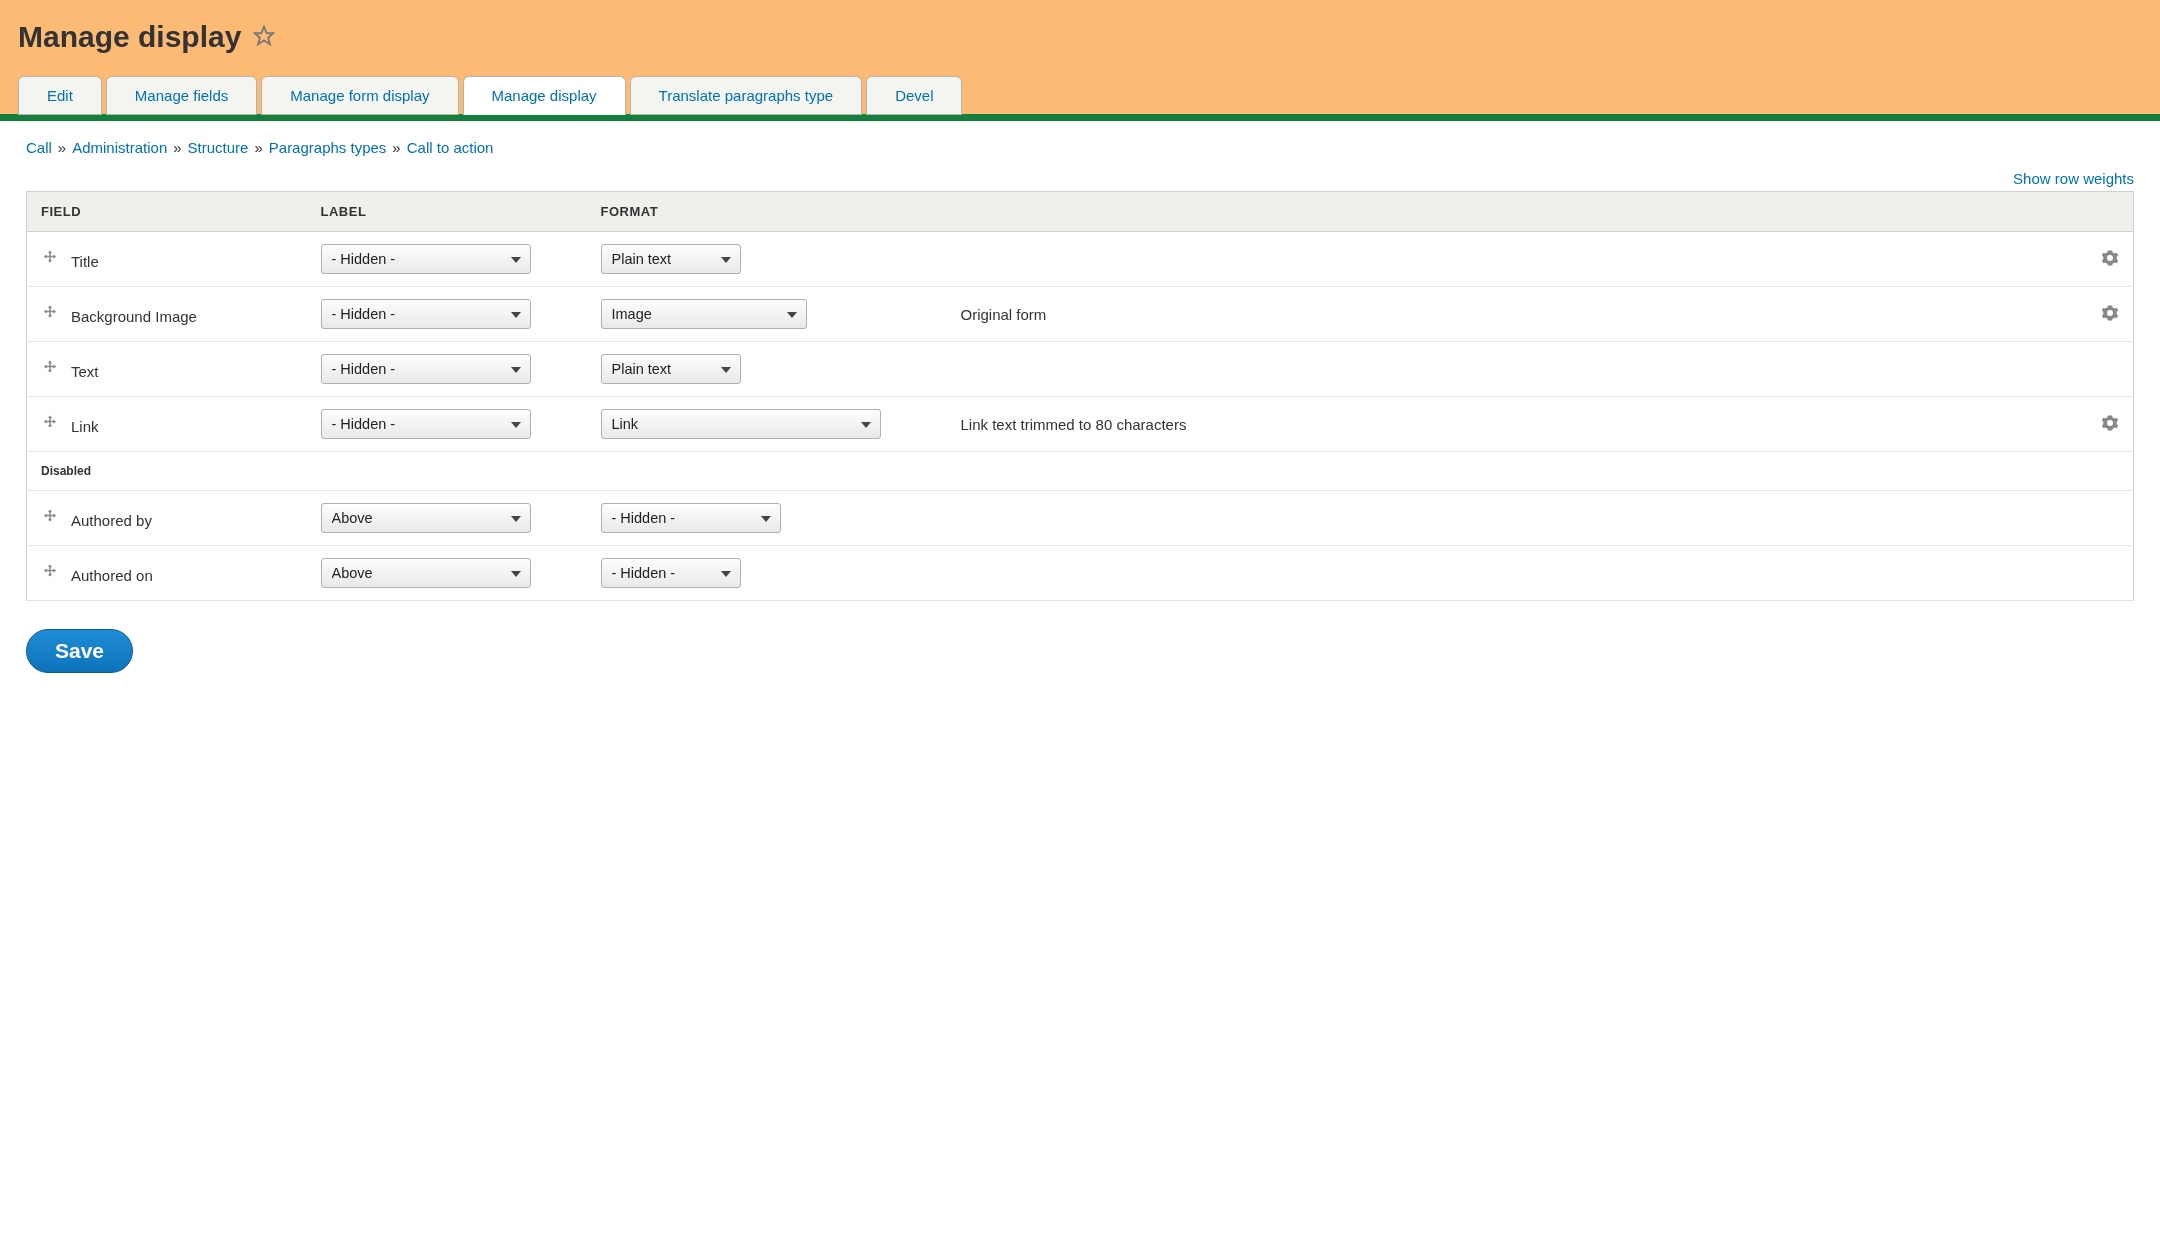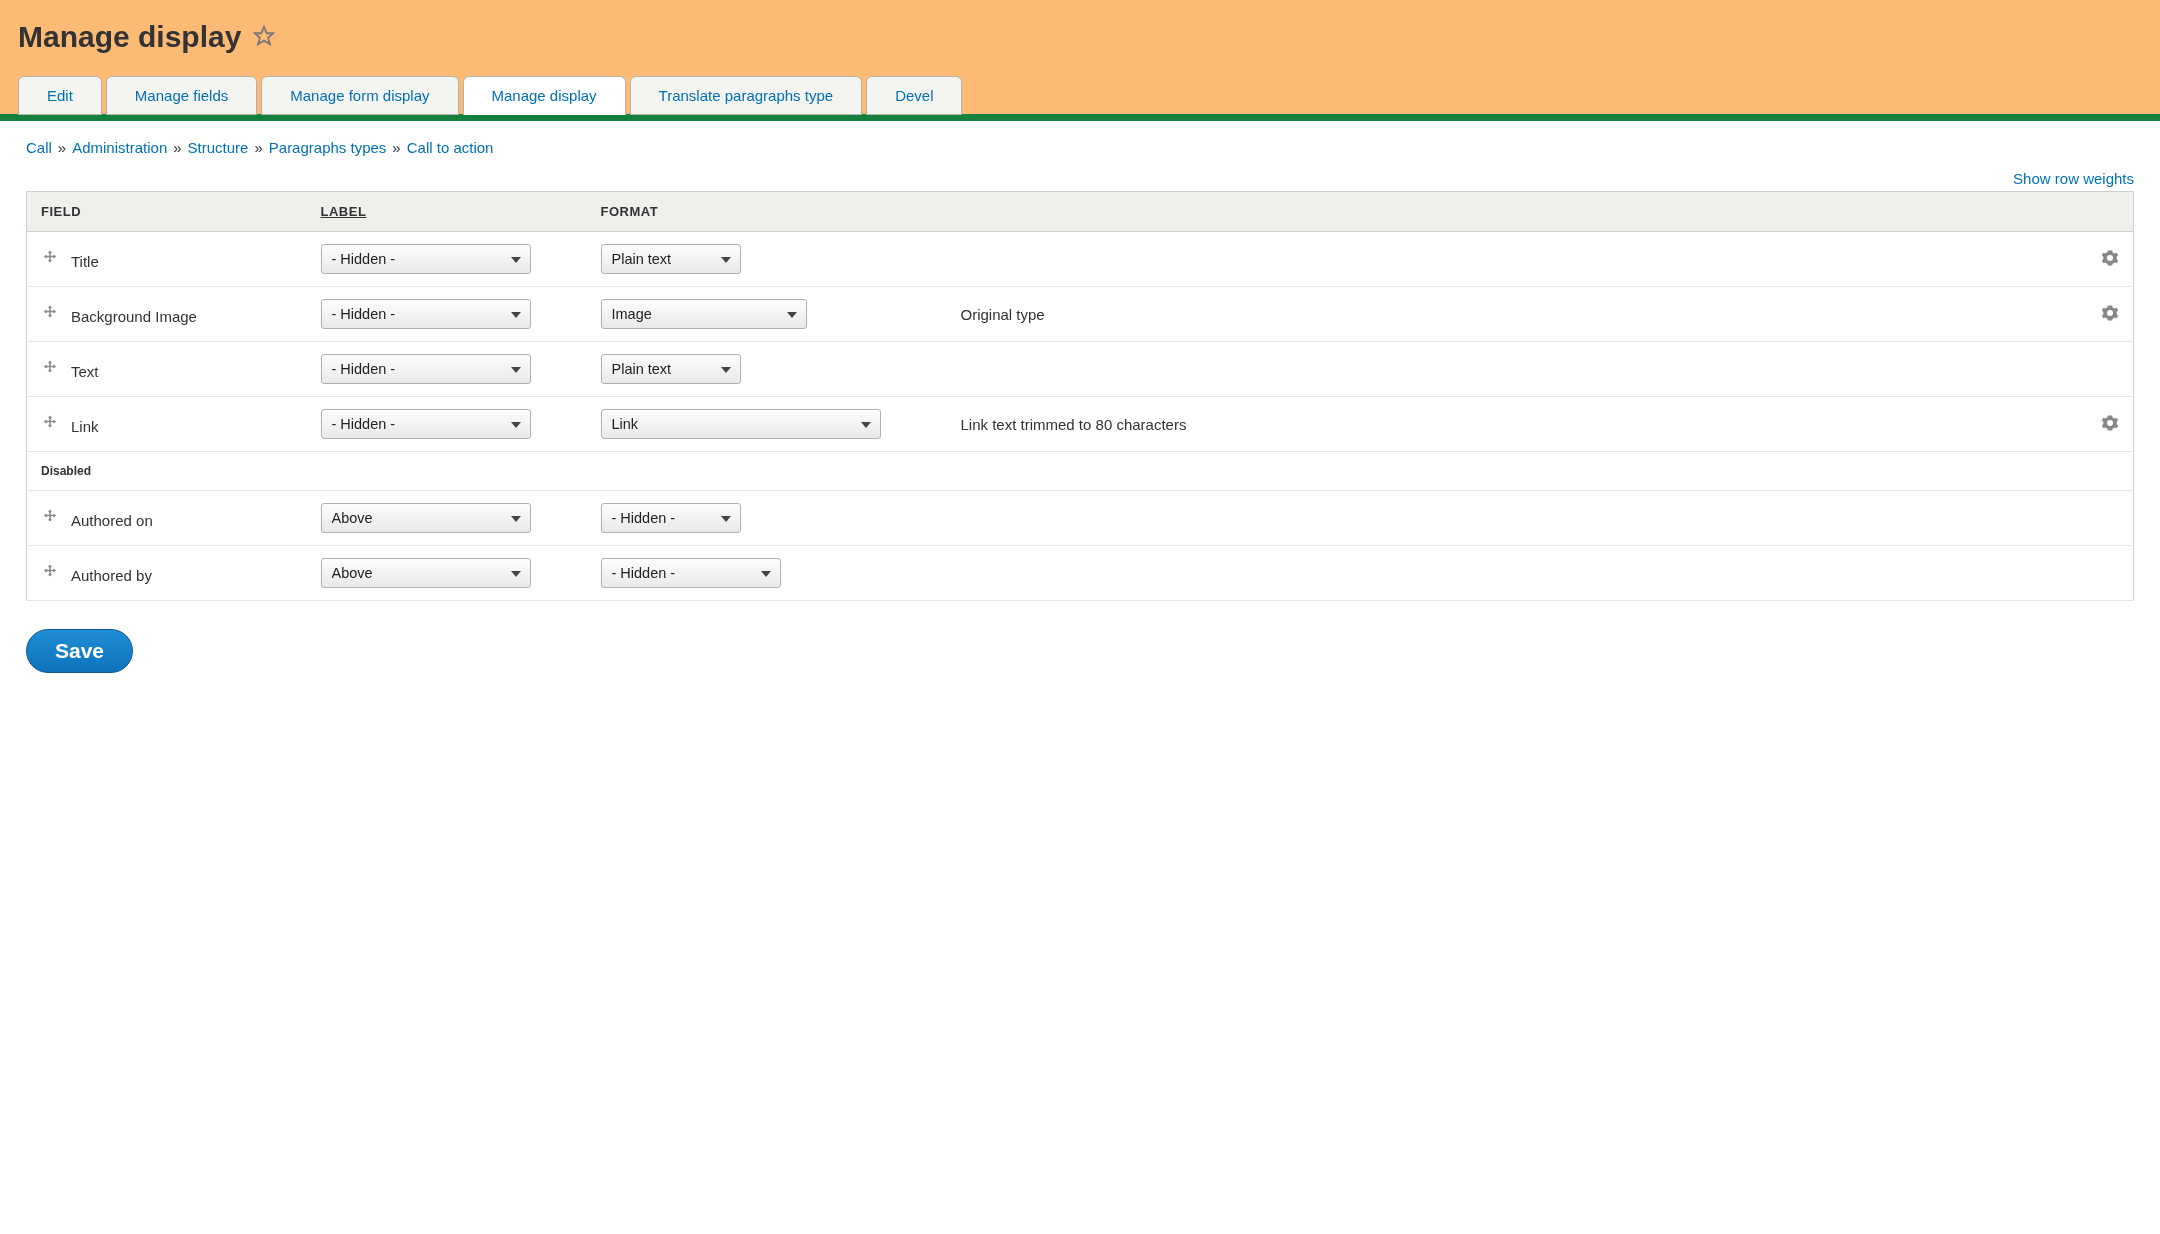--- a/index.html
+++ b/index.html
@@ -154,21 +154,21 @@
   }
   .gear {
     display: inline-flex;
     width: 18px;
     height: 18px;
     color: #888;
     cursor: pointer;
   }
   .gear svg { width: 18px; height: 18px; fill: #888; }
   .col-field { width: 280px; }
-  .col-label { width: 280px; text-decoration: underline; }
+  .col-label { width: 280px; }
   .col-format { width: 360px; }
   .col-summary { width: auto; }
   .col-ops { width: 60px; text-align: right; }
   
   .details {
     margin-top: 20px;
     border: 1px solid #ccc;
     padding: 12px 14px;
     font-weight: bold;
     font-size: 14px;
@@ -254,21 +254,21 @@
             </span></td>
         </tr>
         <tr>
           <td class="col-field"><span class="drag-handle">
               <svg viewBox="0 0 24 24" fill="#8a8a8a">
                 <path d="M12 2l2.5 2.5-1.5 1.5V9h3l1.5-1.5L20 10l-2.5 2.5L16 11h-3v3l1.5 1.5L12 18l-2.5-2.5L11 14v-3H8l-1.5 1.5L4 10l2.5-2.5L8 9h3V6L9.5 4.5z"></path>
               </svg>
             </span><span class="field-name">Background Image</span></td>
           <td class="col-label"><span class="select-wrap"><select class="d-select" style="width: 210px;"><option>- Hidden -</option></select></span></td>
           <td class="col-format"><span class="select-wrap"><select class="d-select" style="width: 206px;"><option>Image</option></select></span></td>
-          <td class="col-summary"><span class="summary">Original type</span></td>
+          <td class="col-summary"><span class="summary">Original form</span></td>
           <td class="col-ops"><span class="gear">
               <svg viewBox="0 0 24 24">
                 <path d="M12 8a4 4 0 100 8 4 4 0 000-8zm9 4c0 .6-.05 1.2-.15 1.75l2.1 1.65-2 3.46-2.5-.9c-.9.7-1.95 1.25-3.1 1.55L15 22h-6l-.35-2.5c-1.15-.3-2.2-.85-3.1-1.55l-2.5.9-2-3.46 2.1-1.65C3.05 13.2 3 12.6 3 12s.05-1.2 .15-1.75L1.05 8.6l2-3.46 2.5.9c.9-.7 1.95-1.25 3.1-1.55L9 2h6l.35 2.5c1.15 .3 2.2 .85 3.1 1.55l2.5-.9 2 3.46-2.1 1.65c.1 .55 .15 1.15 .15 1.75z"></path>
               </svg>
             </span></td>
         </tr>
         <tr>
           <td class="col-field"><span class="drag-handle">
               <svg viewBox="0 0 24 24" fill="#8a8a8a">
                 <path d="M12 2l2.5 2.5-1.5 1.5V9h3l1.5-1.5L20 10l-2.5 2.5L16 11h-3v3l1.5 1.5L12 18l-2.5-2.5L11 14v-3H8l-1.5 1.5L4 10l2.5-2.5L8 9h3V6L9.5 4.5z"></path>
@@ -299,36 +299,36 @@
       <tr class="section-row">
           <td colspan="5">Disabled</td>
         </tr>
     </tbody>
     <tbody id="rows-disabled">
         <tr>
           <td class="col-field"><span class="drag-handle">
               <svg viewBox="0 0 24 24" fill="#8a8a8a">
                 <path d="M12 2l2.5 2.5-1.5 1.5V9h3l1.5-1.5L20 10l-2.5 2.5L16 11h-3v3l1.5 1.5L12 18l-2.5-2.5L11 14v-3H8l-1.5 1.5L4 10l2.5-2.5L8 9h3V6L9.5 4.5z"></path>
               </svg>
+            </span><span class="field-name">Authored by</span></td>
+          <td class="col-label"><span class="select-wrap"><select class="d-select" style="width: 210px;"><option>Above</option></select></span></td>
+          <td class="col-format"><span class="select-wrap"><select class="d-select" style="width: 180px;"><option>- Hidden -</option></select></span></td>
+          <td class="col-summary"><span class="summary"></span></td>
+          <td class="col-ops"></td>
+        </tr>
+        <tr>
+          <td class="col-field"><span class="drag-handle">
+              <svg viewBox="0 0 24 24" fill="#8a8a8a">
+                <path d="M12 2l2.5 2.5-1.5 1.5V9h3l1.5-1.5L20 10l-2.5 2.5L16 11h-3v3l1.5 1.5L12 18l-2.5-2.5L11 14v-3H8l-1.5 1.5L4 10l2.5-2.5L8 9h3V6L9.5 4.5z"></path>
+              </svg>
             </span><span class="field-name">Authored on</span></td>
           <td class="col-label"><span class="select-wrap"><select class="d-select" style="width: 210px;"><option>Above</option></select></span></td>
           <td class="col-format"><span class="select-wrap"><select class="d-select" style="width: 140px;"><option>- Hidden -</option></select></span></td>
           <td class="col-summary"><span class="summary"></span></td>
           <td class="col-ops"></td>
         </tr>
-        <tr>
-          <td class="col-field"><span class="drag-handle">
-              <svg viewBox="0 0 24 24" fill="#8a8a8a">
-                <path d="M12 2l2.5 2.5-1.5 1.5V9h3l1.5-1.5L20 10l-2.5 2.5L16 11h-3v3l1.5 1.5L12 18l-2.5-2.5L11 14v-3H8l-1.5 1.5L4 10l2.5-2.5L8 9h3V6L9.5 4.5z"></path>
-              </svg>
-            </span><span class="field-name">Authored by</span></td>
-          <td class="col-label"><span class="select-wrap"><select class="d-select" style="width: 210px;"><option>Above</option></select></span></td>
-          <td class="col-format"><span class="select-wrap"><select class="d-select" style="width: 180px;"><option>- Hidden -</option></select></span></td>
-          <td class="col-summary"><span class="summary"></span></td>
-          <td class="col-ops"></td>
-        </tr>
       </tbody>
   </table>
 
 
   <button class="save-btn">Save</button>
 
 </div>
 
 </body></html>

